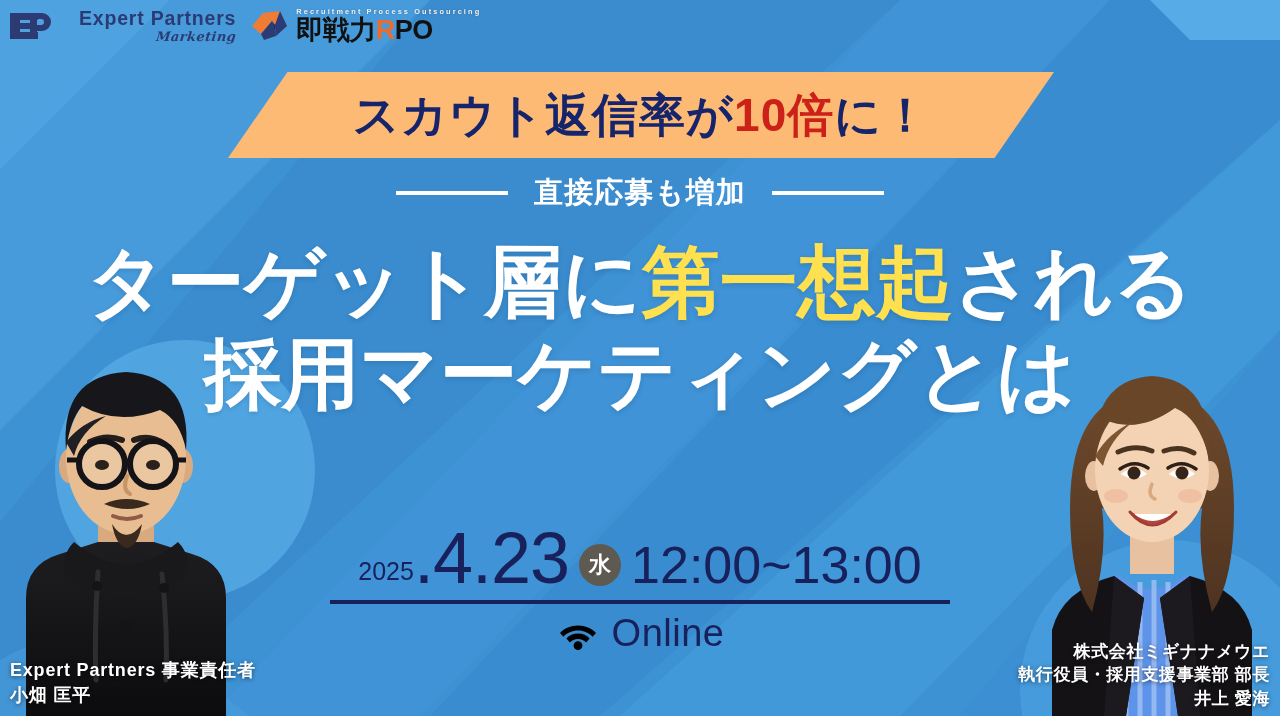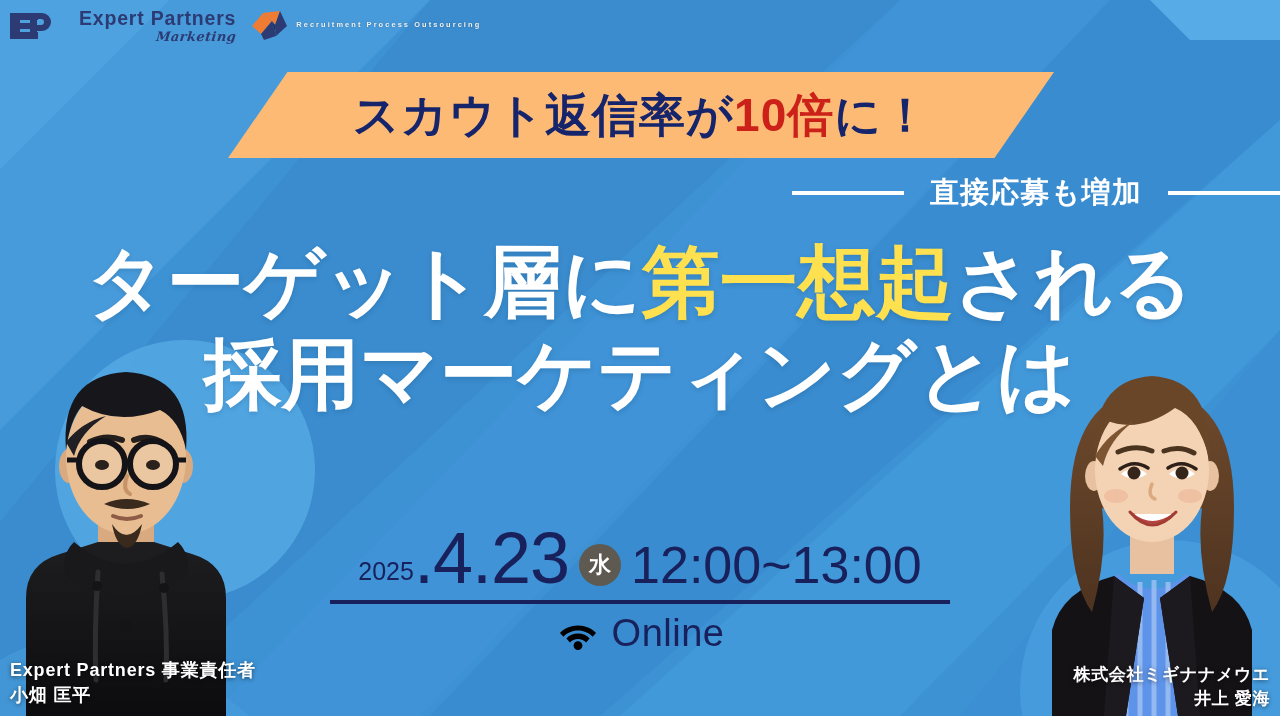--- a/index.html
+++ b/index.html
@@ -103,21 +103,21 @@
   }
   .ribbon-text .hl { color: #cc2119; }
 
   
   .subline {
     position: absolute;
     top: 178px;
     left: 0; right: 0;
     display: flex;
     align-items: center;
-    justify-content: flex-end;
+    justify-content: center;
     gap: 26px;
     z-index: 10;
   }
   .subline .rule {
     width: 112px;
     height: 4px;
     background: #ffffff;
     display: block;
   }
   .subline-text {
@@ -271,20 +271,21 @@
     <div class="logo-rpo">
       <svg class="rpo-mark" viewBox="0 0 40 34">
         <polygon points="2,17 13,4 22,12 11,25" fill="#f07c33"></polygon>
         <polygon points="13,4 30,2 25,16 22,12" fill="#f07c33"></polygon>
         <polygon points="25,16 30,2 37,17 26,27" fill="#2c3b73"></polygon>
         <polygon points="11,25 22,12 26,27 14,31" fill="#2c3b73"></polygon>
         <polygon points="22,12 25,16 26,27" fill="#1f2d5c"></polygon>
       </svg>
       <div class="rpo-text">
         <span class="rpo-tag">Recruitment Process Outsourcing</span>
+        <span class="rpo-main"><span>即戦力</span><span class="r">R</span><span>PO</span></span>
       </div>
     </div>
 
   </div>
 
   <div class="ribbon">
     <div class="ribbon-text"><span>スカウト返信率が</span><span class="hl">10倍</span><span>に！</span></div>
   </div>
 
   <div class="subline">
@@ -432,16 +433,17 @@
         <path d="M112 164 q22 26 46 0" stroke="#a33c34" stroke-width="3" fill="none" stroke-linecap="round"></path>
 
         <ellipse cx="98" cy="148" rx="12" ry="7" fill="#eba88c" opacity="0.45"></ellipse>
         <ellipse cx="172" cy="148" rx="12" ry="7" fill="#eba88c" opacity="0.45"></ellipse>
       </g>
     </svg>
   </div>
 
   <div class="credit credit-right">
     <div>株式会社ミギナナメウエ</div>
+    <div>執行役員・採用支援事業部 部長</div>
     <div>井上 愛海</div>
   </div>
 
 </div>
 
 </body></html>

